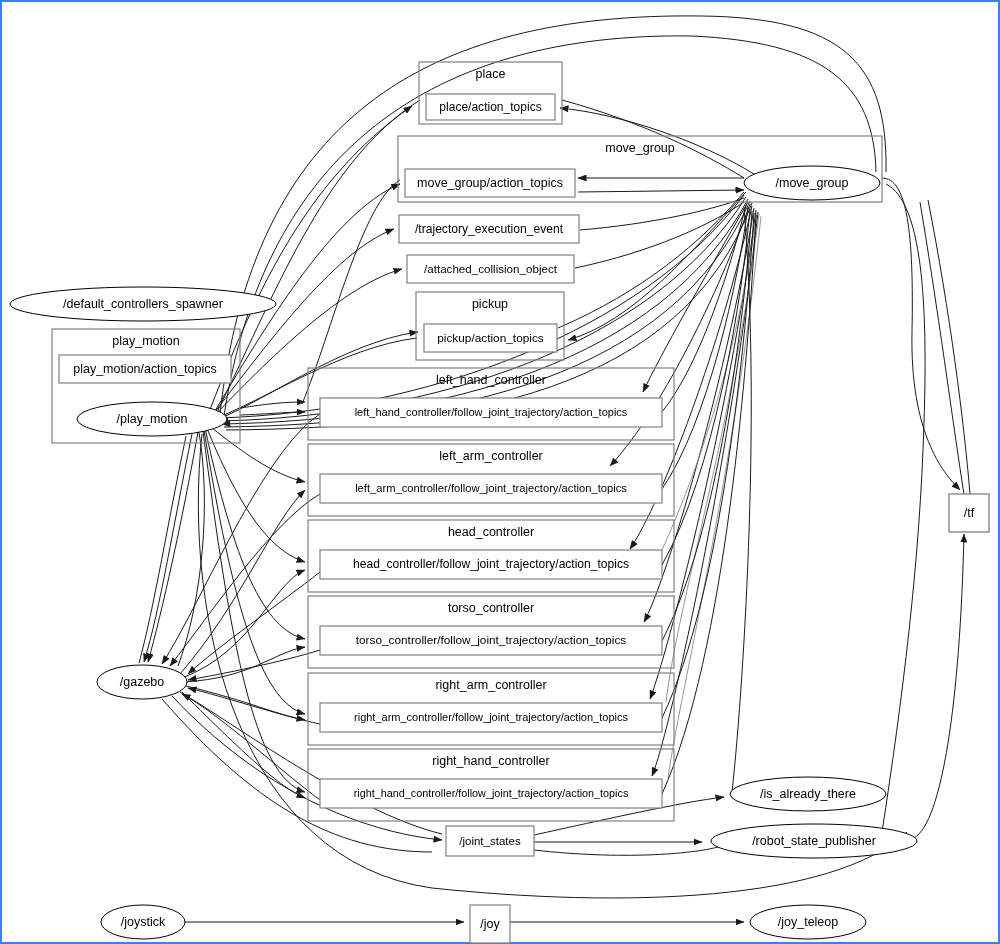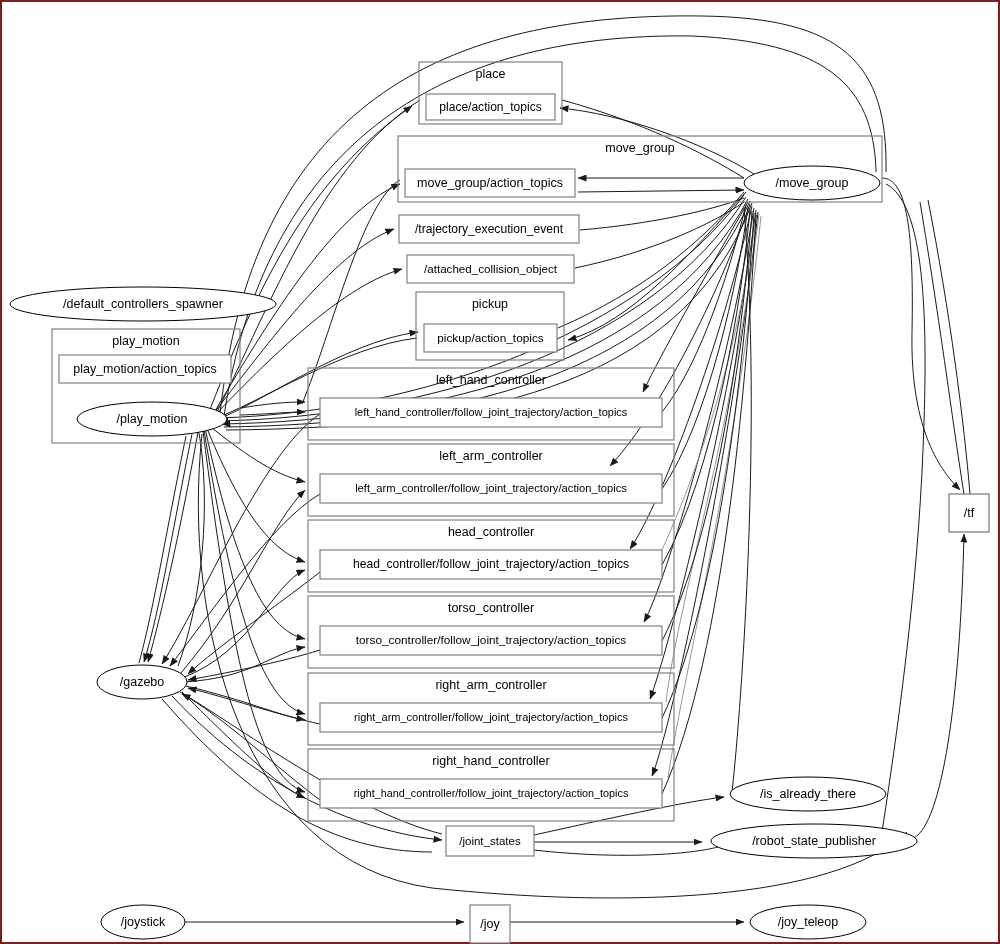--- a/index.html
+++ b/index.html
@@ -1,19 +1,19 @@
 <!DOCTYPE html>
 <html><head>
 <meta charset="utf-8">
 <style>
   html,body{margin:0;padding:0;background:#fff;}
   body{width:1000px;height:944px;overflow:hidden;
        font-family:"Liberation Sans","DejaVu Sans",sans-serif;}
   #canvas{position:relative;width:1000px;height:944px;background:#fff;
-          border:2px solid #7f1d1d;box-sizing:border-box;}
+          border:2px solid #3b82f6;box-sizing:border-box;}
   svg{position:absolute;left:0;top:0;width:1000px;height:944px;}
   text{font-family:"Liberation Sans","DejaVu Sans",sans-serif;fill:#000;}
   .nodebox{fill:#fff;stroke:#808080;stroke-width:1.2;}
   .clusterbox{fill:none;stroke:#808080;stroke-width:1.2;}
   .ellipse{fill:#fff;stroke:#000;stroke-width:1;}
   .tfbox{fill:#fff;stroke:#808080;stroke-width:1.3;}
   .lbl{font-size:12.5px;text-anchor:middle;dominant-baseline:middle;}
   .edge{fill:none;stroke:#1a1a1a;stroke-width:1;}
   .edge-faint{fill:none;stroke:#8a8a8a;stroke-width:0.9;}
 </style>

